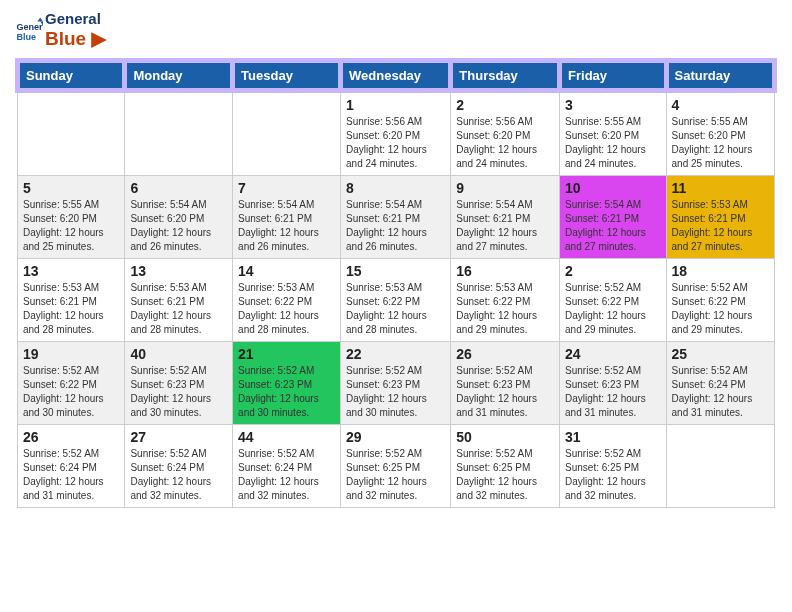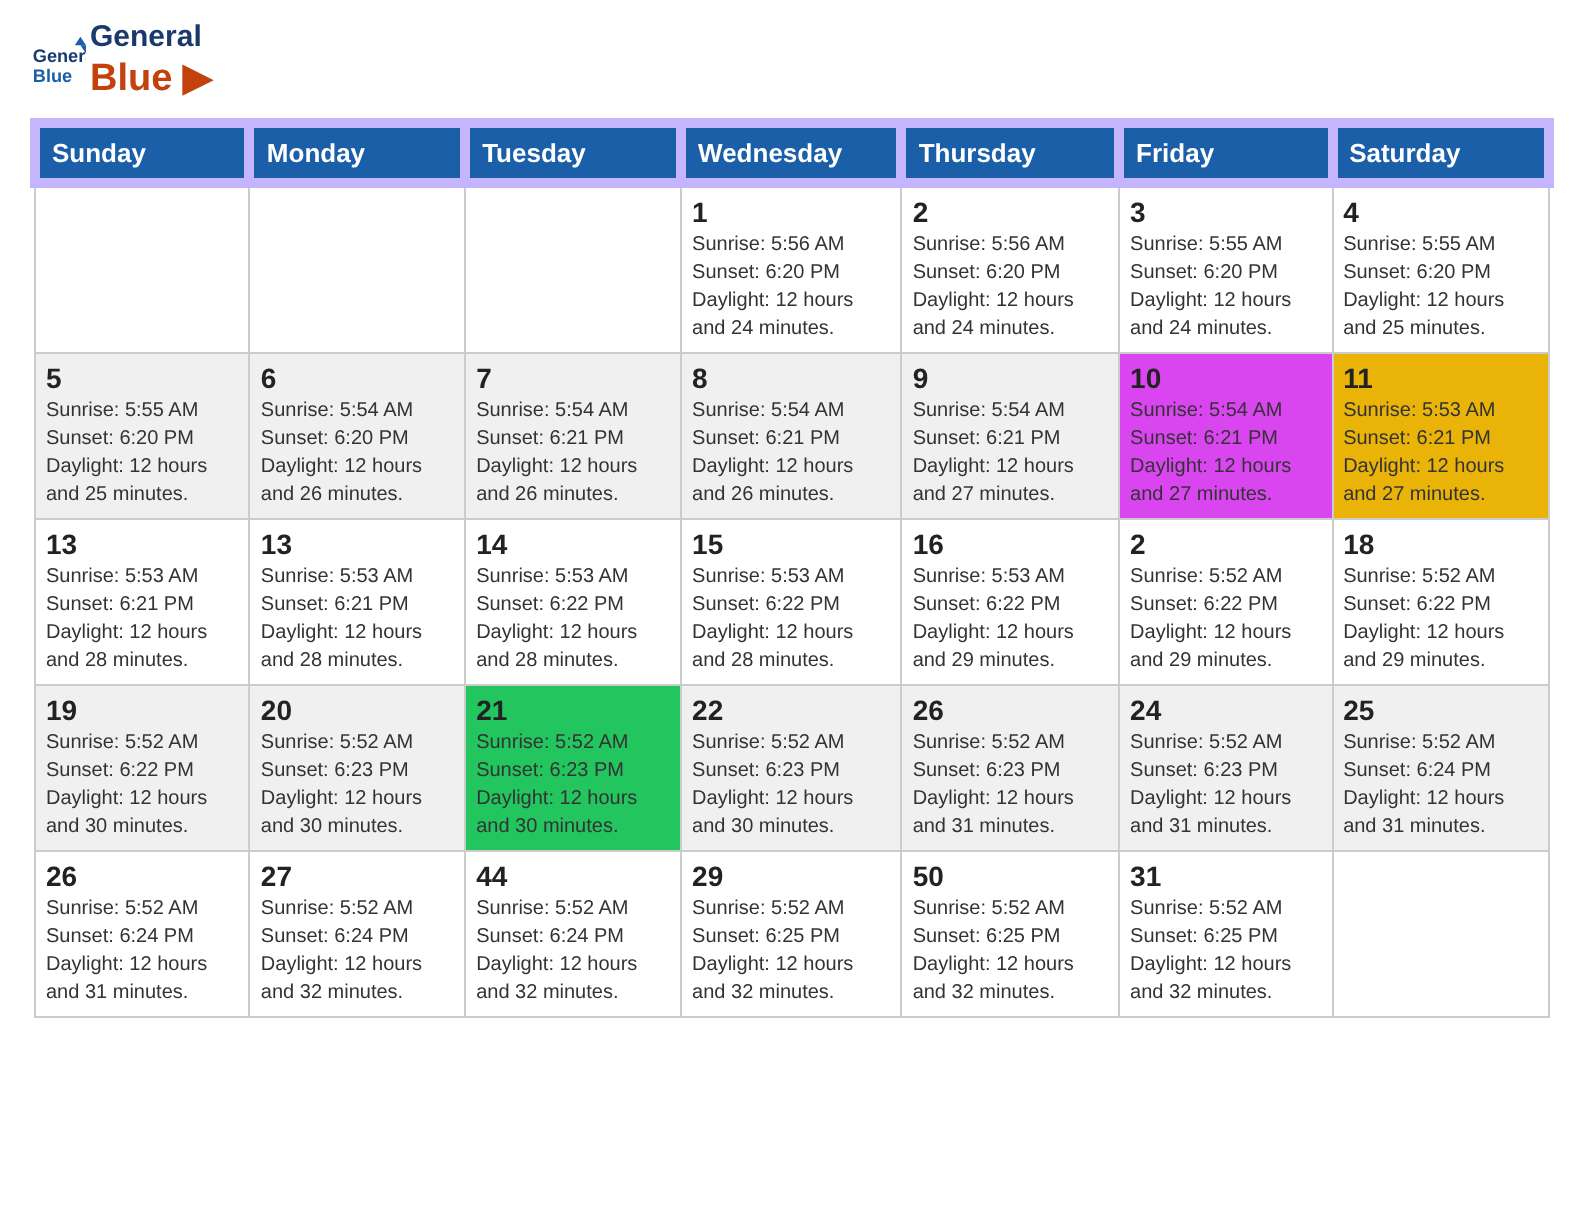--- a/index.html
+++ b/index.html
@@ -192,21 +192,21 @@
         </tr>
         <tr>
           <td style="background: rgb(240, 240, 240);">
             <div class="day-number">19</div>
             <div class="day-info" style="white-space: pre-line;">Sunrise: 5:52 AM
 Sunset: 6:22 PM
 Daylight: 12 hours
 and 30 minutes.</div>
           </td>
           <td style="background: rgb(240, 240, 240);">
-            <div class="day-number">20</div>
+            <div class="day-number">40</div>
             <div class="day-info" style="white-space: pre-line;">Sunrise: 5:52 AM
 Sunset: 6:23 PM
 Daylight: 12 hours
 and 30 minutes.</div>
           </td>
           <td style="background: #22c55e;">
             <div class="day-number">21</div>
             <div class="day-info" style="white-space: pre-line;">Sunrise: 5:52 AM
 Sunset: 6:23 PM
 Daylight: 12 hours

